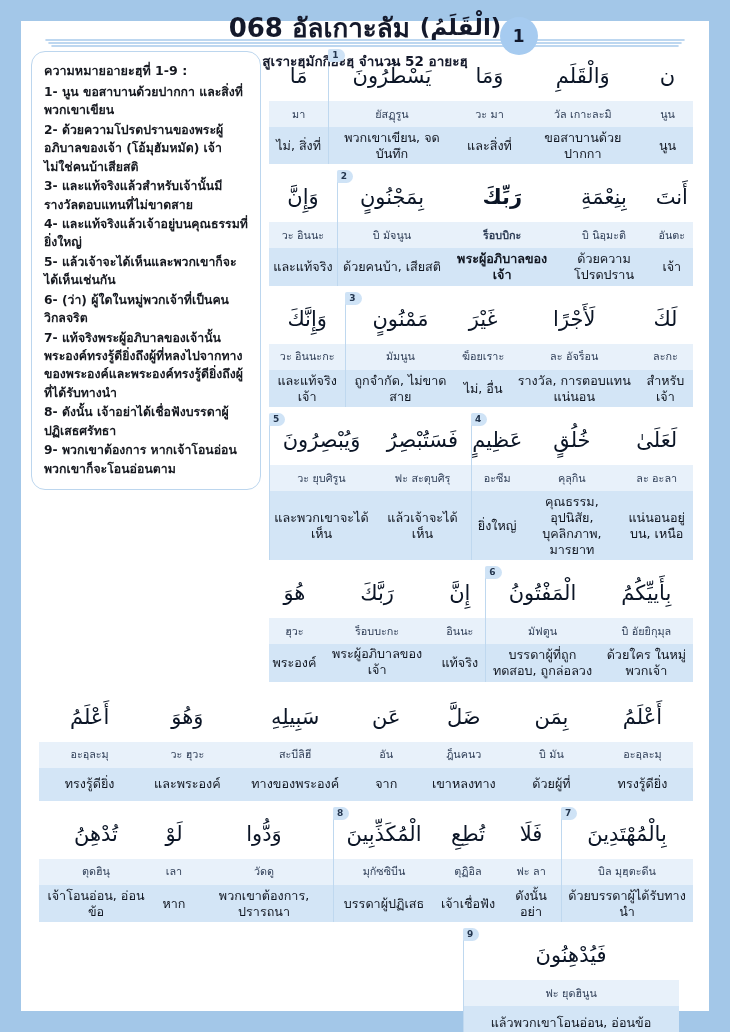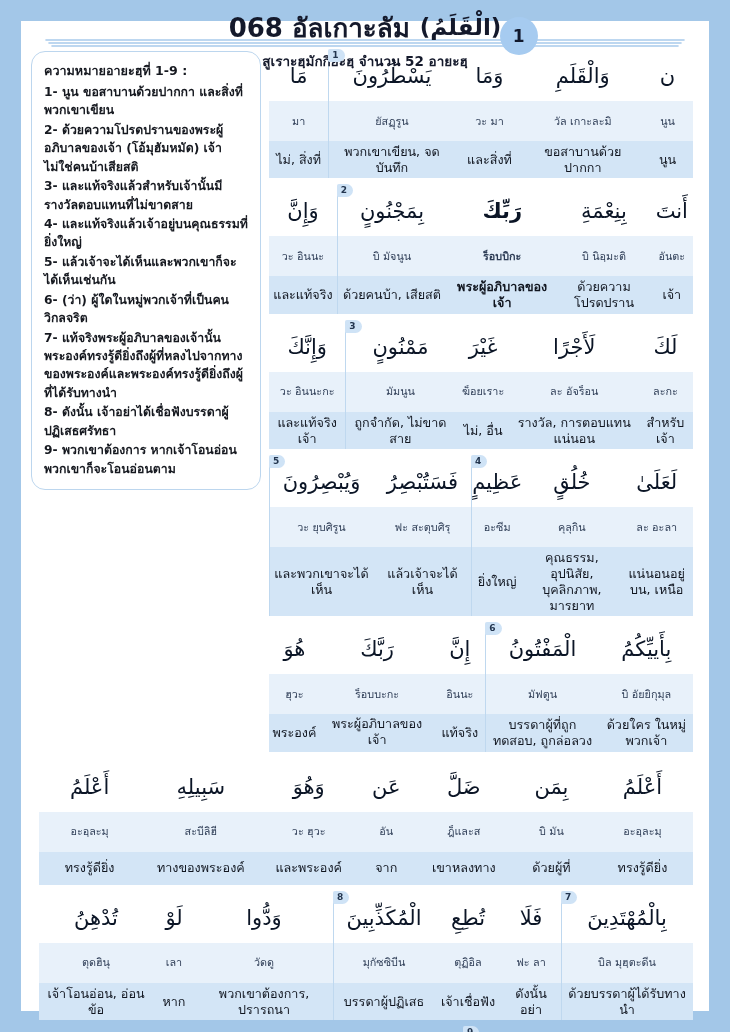--- a/index.html
+++ b/index.html
@@ -49,21 +49,21 @@
   .wcell{
     position:relative;flex-basis:0;min-width:0;display:flex;flex-direction:column;
   }
   .wcell.fixed{flex:0 0 216px;}
   .arabic{
     height:50px;display:flex;align-items:center;justify-content:center;
     font-size:21px;color:#0b1526;direction:rtl;
   }
   .translit{
     min-height:22px;background:#e8f1fa;display:flex;align-items:center;justify-content:center;
-    font-size:10.8px;color:#2d3c55;padding:9px 3px;text-align:center;
+    font-size:10.8px;color:#2d3c55;padding:2px 3px;text-align:center;
   }
   .trans{
     flex:1;min-height:27px;background:#d3e5f6;display:flex;align-items:center;justify-content:center;
     font-size:12.6px;color:#10151f;padding:3px 4px;text-align:center;line-height:1.25;
   }
   .wcell.marked::before{
     content:"";position:absolute;left:0;top:4px;bottom:0;width:1px;background:#bfd8ef;z-index:1;
   }
   .marker-tag{
     position:absolute;left:0;top:-2px;z-index:2;
@@ -250,38 +250,38 @@
           </div>
         </div>
     </div>
     <div class="words-bottom">
         <div class="wrow">
           <div class="wcell" style="flex-grow: 15;">
             <div class="arabic">أَعْلَمُ</div>
             <div class="translit">อะอฺละมุ</div>
             <div class="trans">ทรงรู้ดียิ่ง</div>
           </div>
+          <div class="wcell" style="flex-grow: 14;">
+            <div class="arabic">وَهُوَ</div>
+            <div class="translit">วะ ฮุวะ</div>
+            <div class="trans">และพระองค์</div>
+          </div>
           <div class="wcell" style="flex-grow: 18;">
             <div class="arabic">سَبِيلِهِ</div>
             <div class="translit">สะบีลิฮี</div>
             <div class="trans">ทางของพระองค์</div>
           </div>
-          <div class="wcell" style="flex-grow: 14;">
-            <div class="arabic">وَهُوَ</div>
-            <div class="translit">วะ ฮุวะ</div>
-            <div class="trans">และพระองค์</div>
-          </div>
           <div class="wcell" style="flex-grow: 9;">
             <div class="arabic">عَن</div>
             <div class="translit">อัน</div>
             <div class="trans">จาก</div>
           </div>
           <div class="wcell" style="flex-grow: 14;">
             <div class="arabic">ضَلَّ</div>
-            <div class="translit">ฎ็และส</div>
+            <div class="translit">ฎ็นคนว</div>
             <div class="trans">เขาหลงทาง</div>
           </div>
           <div class="wcell" style="flex-grow: 12;">
             <div class="arabic">بِمَن</div>
             <div class="translit">บิ มัน</div>
             <div class="trans">ด้วยผู้ที่</div>
           </div>
           <div class="wcell" style="flex-grow: 15;">
             <div class="arabic">أَعْلَمُ</div>
             <div class="translit">อะอฺละมุ</div>

